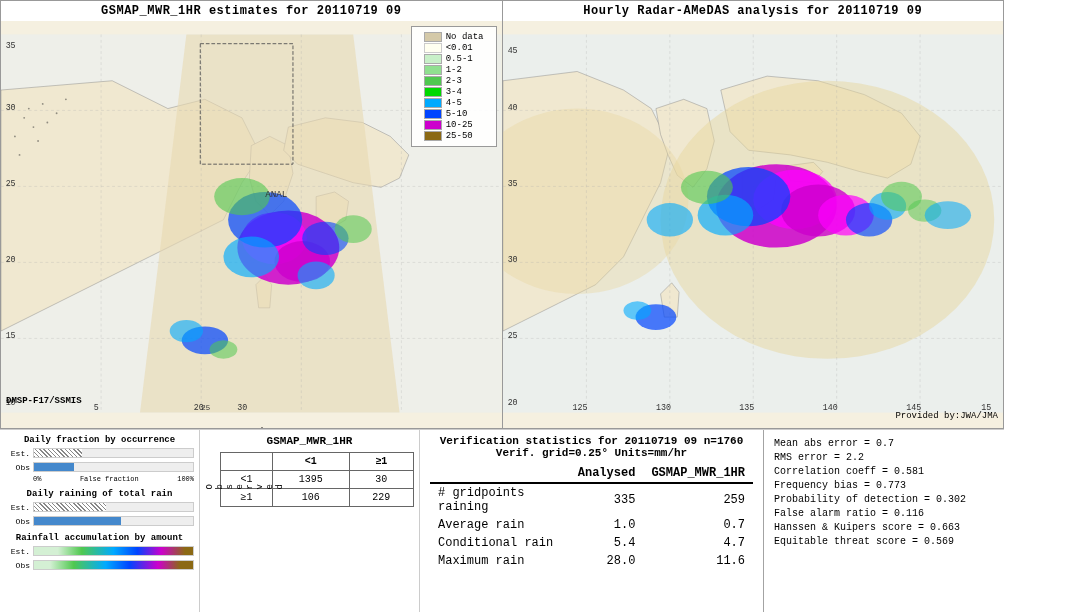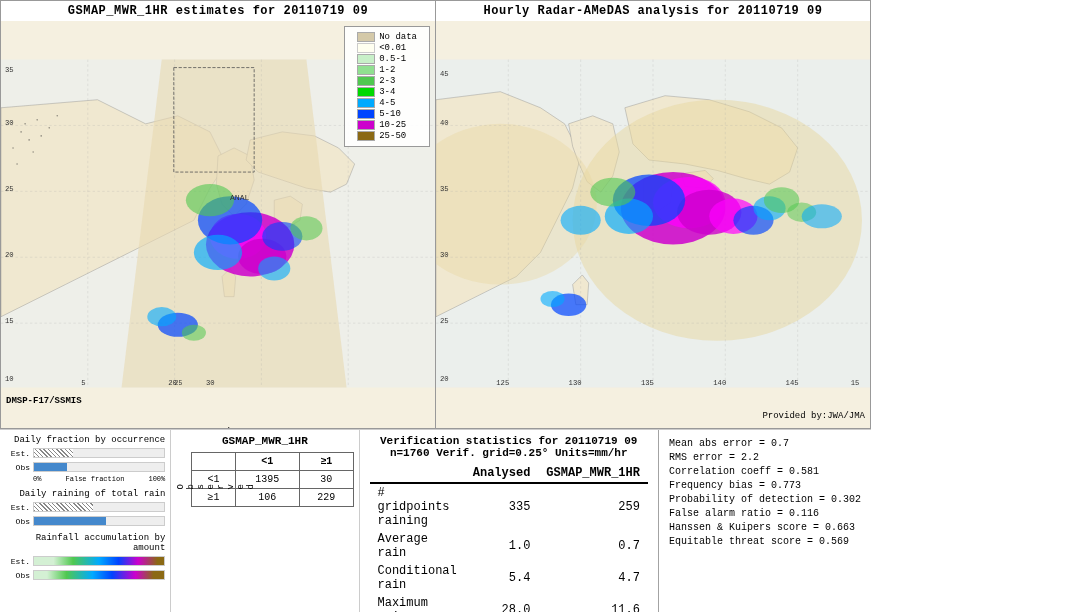--- a/index.html
+++ b/index.html
@@ -6,21 +6,21 @@
     body {
       width: 1080px;
       height: 612px;
       background: #fff;
       font-family: 'Courier New', monospace;
       font-size: 11px;
       overflow: hidden;
     }
 
     .main-container {
-      width: 871px;
+      width: 1004px;
       height: 612px;
       display: flex;
       flex-direction: column;
     }
 
     
     .maps-row {
       display: flex;
       flex-direction: row;
       height: 430px;
@@ -109,22 +109,22 @@
     
     .charts-panel {
       width: 200px;
       padding: 5px;
       border-right: 1px solid #ccc;
       font-size: 9px;
     }
 
     .chart-title {
       font-size: 9px;
-      font-weight: normal;
-      text-align: right;
+      font-weight: bold;
+      text-align: center;
       margin-bottom: 2px;
     }
 
     .bar-chart {
       margin-bottom: 6px;
     }
 
     .bar-row {
       display: flex;
       align-items: center;

